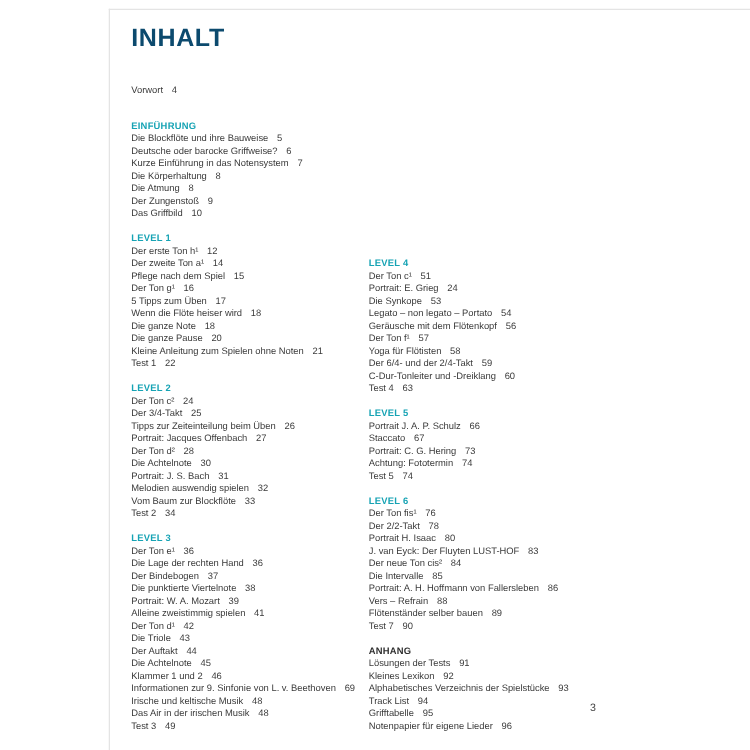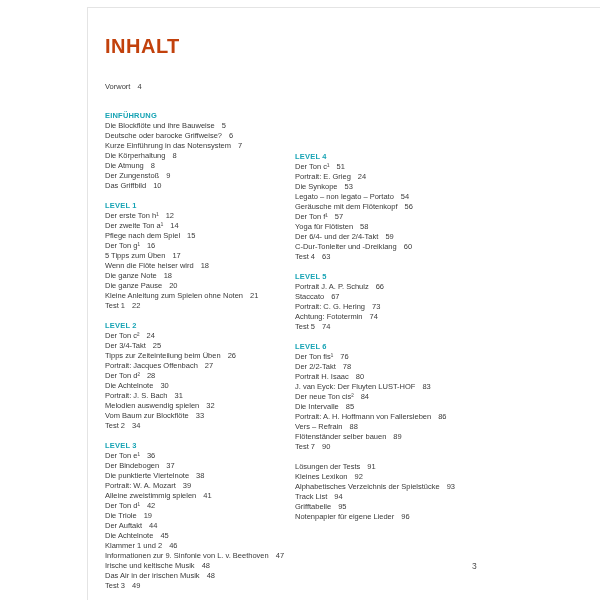--- a/index.html
+++ b/index.html
@@ -16,25 +16,25 @@
   .page-edge {
     position: absolute; left: 87px; top: 7px;
     width: calc(100% - 87px); height: calc(100% - 7px);
     border-left: 1px solid #e4e4e4;
     border-top: 1px solid #e4e4e4;
   }
   .content {
     position: absolute; left: 105px; top: 20px; width: 392px;
   }
   h1.title {
-    margin: 15px 0 24px 0;
-    font-size: 20px; font-weight: bold; color: #c2410c;
+    margin: 0 0 24px 0;
+    font-size: 20px; font-weight: bold; color: #0c4a6e;
     letter-spacing: 0.5px;
   }
-  .columns { display: flex; align-items: center; }
+  .columns { display: flex; align-items: flex-end; }
   .col { width: 190px; flex: 0 0 190px; }
   .col + .col { flex: 1 1 auto; width: auto; }
   .section { margin-bottom: 10px; }
   #col-left .section:first-child { margin-bottom: 19px; }
   .sec-heading {
     font-size: 7.5px; line-height: 10px; font-weight: bold;
     color: var(--accent); letter-spacing: 0.2px;
   }
   .entry { font-size: 7.5px; line-height: 10px; white-space: nowrap; }
   .entry .lab { color: var(--ink); }
@@ -88,30 +88,31 @@
             <div class="entry"><span class="lab">Der Ton d²</span><span class="pg">28</span></div>
             <div class="entry"><span class="lab">Die Achtelnote</span><span class="pg">30</span></div>
             <div class="entry"><span class="lab">Portrait: J. S. Bach</span><span class="pg">31</span></div>
             <div class="entry"><span class="lab">Melodien auswendig spielen</span><span class="pg">32</span></div>
             <div class="entry"><span class="lab">Vom Baum zur Blockflöte</span><span class="pg">33</span></div>
             <div class="entry"><span class="lab">Test 2</span><span class="pg">34</span></div>
           </div>
           <div class="section">
             <div class="sec-heading">LEVEL 3</div>
             <div class="entry"><span class="lab">Der Ton e¹</span><span class="pg">36</span></div>
+            <div class="entry"><span class="lab">Die Lage der rechten Hand</span><span class="pg">36</span></div>
             <div class="entry"><span class="lab">Der Bindebogen</span><span class="pg">37</span></div>
             <div class="entry"><span class="lab">Die punktierte Viertelnote</span><span class="pg">38</span></div>
             <div class="entry"><span class="lab">Portrait: W. A. Mozart</span><span class="pg">39</span></div>
             <div class="entry"><span class="lab">Alleine zweistimmig spielen</span><span class="pg">41</span></div>
             <div class="entry"><span class="lab">Der Ton d¹</span><span class="pg">42</span></div>
-            <div class="entry"><span class="lab">Die Triole</span><span class="pg">19</span></div>
+            <div class="entry"><span class="lab">Die Triole</span><span class="pg">43</span></div>
             <div class="entry"><span class="lab">Der Auftakt</span><span class="pg">44</span></div>
             <div class="entry"><span class="lab">Die Achtelnote</span><span class="pg">45</span></div>
             <div class="entry"><span class="lab">Klammer 1 und 2</span><span class="pg">46</span></div>
-            <div class="entry"><span class="lab">Informationen zur 9. Sinfonie von L. v. Beethoven</span><span class="pg">47</span></div>
+            <div class="entry"><span class="lab">Informationen zur 9. Sinfonie von L. v. Beethoven</span><span class="pg">69</span></div>
             <div class="entry"><span class="lab">Irische und keltische Musik</span><span class="pg">48</span></div>
             <div class="entry"><span class="lab">Das Air in der irischen Musik</span><span class="pg">48</span></div>
             <div class="entry"><span class="lab">Test 3</span><span class="pg">49</span></div>
           </div>
         </div>
       <div class="col" id="col-right">
           <div class="section">
             <div class="sec-heading">LEVEL 4</div>
             <div class="entry"><span class="lab">Der Ton c¹</span><span class="pg">51</span></div>
             <div class="entry"><span class="lab">Portrait: E. Grieg</span><span class="pg">24</span></div>
@@ -139,20 +140,21 @@
             <div class="entry"><span class="lab">Portrait H. Isaac</span><span class="pg">80</span></div>
             <div class="entry"><span class="lab">J. van Eyck: Der Fluyten LUST-HOF</span><span class="pg">83</span></div>
             <div class="entry"><span class="lab">Der neue Ton cis²</span><span class="pg">84</span></div>
             <div class="entry"><span class="lab">Die Intervalle</span><span class="pg">85</span></div>
             <div class="entry"><span class="lab">Portrait: A. H. Hoffmann von Fallersleben</span><span class="pg">86</span></div>
             <div class="entry"><span class="lab">Vers – Refrain</span><span class="pg">88</span></div>
             <div class="entry"><span class="lab">Flötenständer selber bauen</span><span class="pg">89</span></div>
             <div class="entry"><span class="lab">Test 7</span><span class="pg">90</span></div>
           </div>
           <div class="section">
+            <div class="sec-heading" style="color: rgb(46, 46, 46);">ANHANG</div>
             <div class="entry"><span class="lab">Lösungen der Tests</span><span class="pg">91</span></div>
             <div class="entry"><span class="lab">Kleines Lexikon</span><span class="pg">92</span></div>
             <div class="entry"><span class="lab">Alphabetisches Verzeichnis der Spielstücke</span><span class="pg">93</span></div>
             <div class="entry"><span class="lab">Track List</span><span class="pg">94</span></div>
             <div class="entry"><span class="lab">Grifftabelle</span><span class="pg">95</span></div>
             <div class="entry"><span class="lab">Notenpapier für eigene Lieder</span><span class="pg">96</span></div>
           </div>
         </div>
     </div>
   </div>

